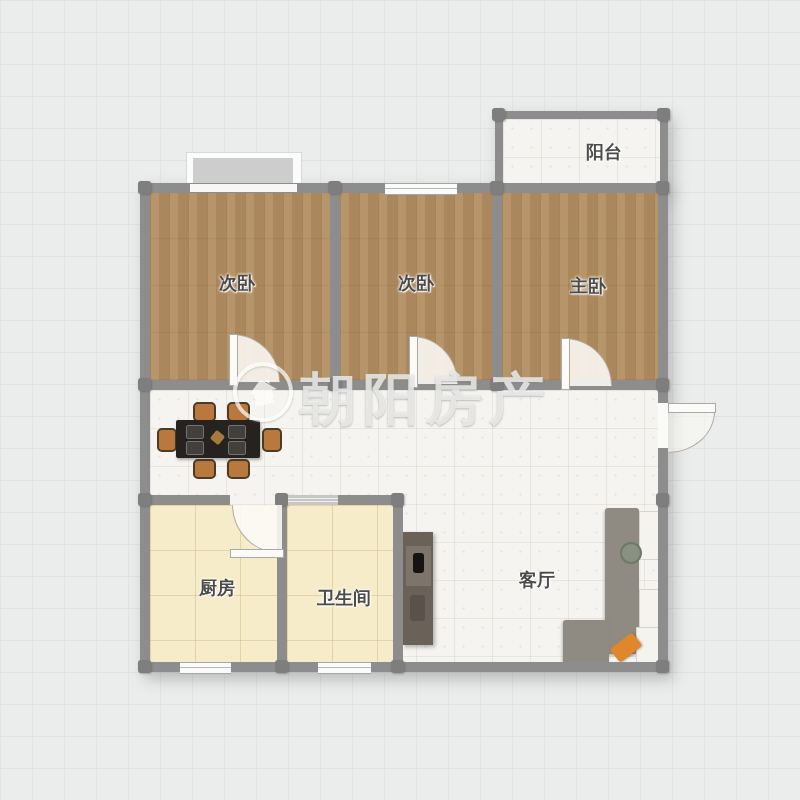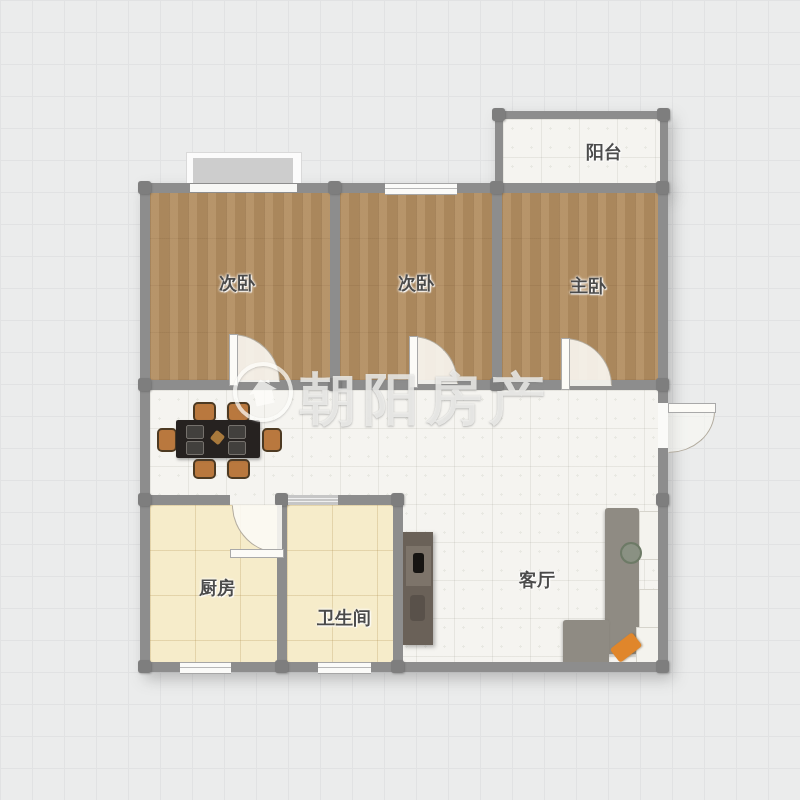--- a/index.html
+++ b/index.html
@@ -181,21 +181,21 @@
   <div class="abs cush" style="left:639px;top:589px;width:19px;height:37px;"></div>
   <div class="abs cush" style="left:636px;top:627px;width:27px;height:40px;"></div>
   <div class="abs" style="left:620px;top:542px;width:18px;height:18px;background:#8a9183;border-radius:50%;border:2px solid #6d7a66;z-index:7;"></div>
   <div class="abs" style="left:612px;top:639px;width:28px;height:17px;background:#e0862b;border-radius:3px;transform:rotate(-38deg);z-index:8;box-shadow:1px 1px 2px rgba(90,60,20,.4);"></div>
 
   <div class="abs room-label" style="left:237px;top:283px;">次卧</div>
   <div class="abs room-label" style="left:416px;top:283px;">次卧</div>
   <div class="abs room-label" style="left:580px;top:286px;margin-left:8px;">主卧</div>
   <div class="abs room-label" style="left:580px;top:152px;padding-left:48px;">阳台</div>
   <div class="abs room-label" style="left:217px;top:588px;">厨房</div>
-  <div class="abs room-label" style="left:344px;top:618px;">卫生间</div>
+  <div class="abs room-label" style="left:344px;top:598px;">卫生间</div>
   <div class="abs room-label" style="left:537px;top:580px;">客厅</div>
 
   <div class="abs wm wm-logo" style="left:233px;top:362px;">
     <svg width="34" height="34" viewBox="0 0 24 24">
       <path d="M12 3 L22 12 H18.5 V21 H5.5 V12 H2 Z M15.5 4.5 h2.4 v3 l-2.4-2.1 Z" fill="rgba(253,253,251,0.75)"></path>
     </svg>
   </div>
   <div class="abs wm wm-text" style="left:300px;top:362px;font-family:Liberation Mono, monospace;">朝阳房产</div>
 
 </div>

